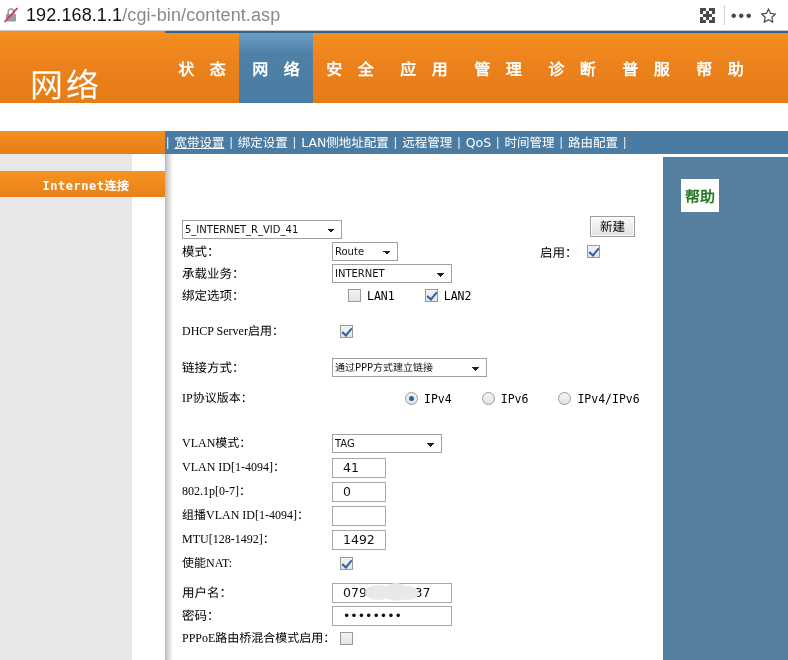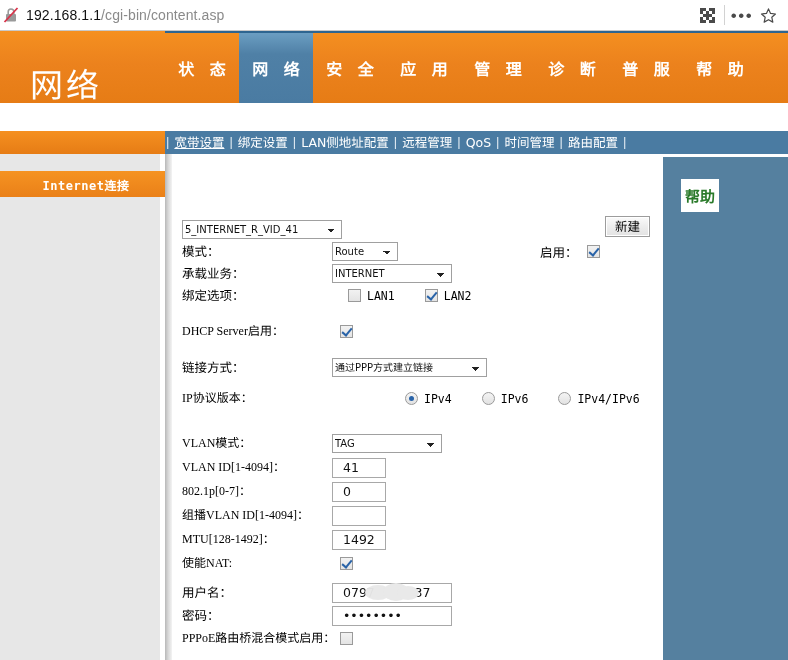--- a/index.html
+++ b/index.html
@@ -20,21 +20,21 @@
     border-bottom: 1px solid #c9c9c9;
     display: flex; align-items: center;
   }
   .url-lock {
     width: 22px; height: 20px;
     margin-left: 1px;
     position: relative; flex: 0 0 auto;
   }
   .url-lock svg { display: block; }
   .url-text {
-    font-size: 14px;
+    font-size: 18px;
     color: #111111;
     white-space: nowrap;
     letter-spacing: 0.1px;
     padding-left: 3px;
   }
   .url-text .path { color: #8a8a8a; }
   .chrome-right {
     margin-left: auto;
     display: flex; align-items: center;
     height: 31px;
@@ -136,21 +136,21 @@
   .subnav .item.active { text-decoration: underline; }
   .subnav-orange-left {
     position: absolute; left: 0; top: 100px;
     width: 165px; height: 23px;
     background: linear-gradient(to bottom, #f59020 0%, #e67c15 100%);
   }
 
   
   .sidebar {
     position: absolute; left: 0; top: 123px;
-    width: 160px; height: 506px;
+    width: 132px; height: 506px;
     background: #e7e7e7;
   }
   .sidebar-shadow {
     position: absolute; left: 165px; top: 123px;
     width: 8px; height: 506px;
     background: linear-gradient(to right, #b8b8b8 0%, #d8d8d8 40%, #efefef 80%, #ffffff 100%);
   }
   .sidebar-title {
     position: absolute; left: 0; top: 17px;
     width: 172px; height: 26px;
@@ -289,21 +289,21 @@
     font-size: 12.5px;
     color: #000000;
     background: linear-gradient(to bottom, #fbfbfb 0%, #ededed 50%, #e2e2e2 100%);
     border: 1px solid #9c9c9c;
     padding: 2px 9px;
     cursor: pointer;
     line-height: 15px;
   }
   .btn-new {
     position: absolute;
-    left: 433px; top: 62px;
+    left: 418px; top: 62px;
     box-shadow: inset 0 0 0 1px #ffffff;
   }
 
   .enable-inline {
     position: absolute;
     left: 358px;
     display: flex; align-items: center; text-align: right;
   }
   .enable-inline .etxt {
     font-size: 12.5px;

